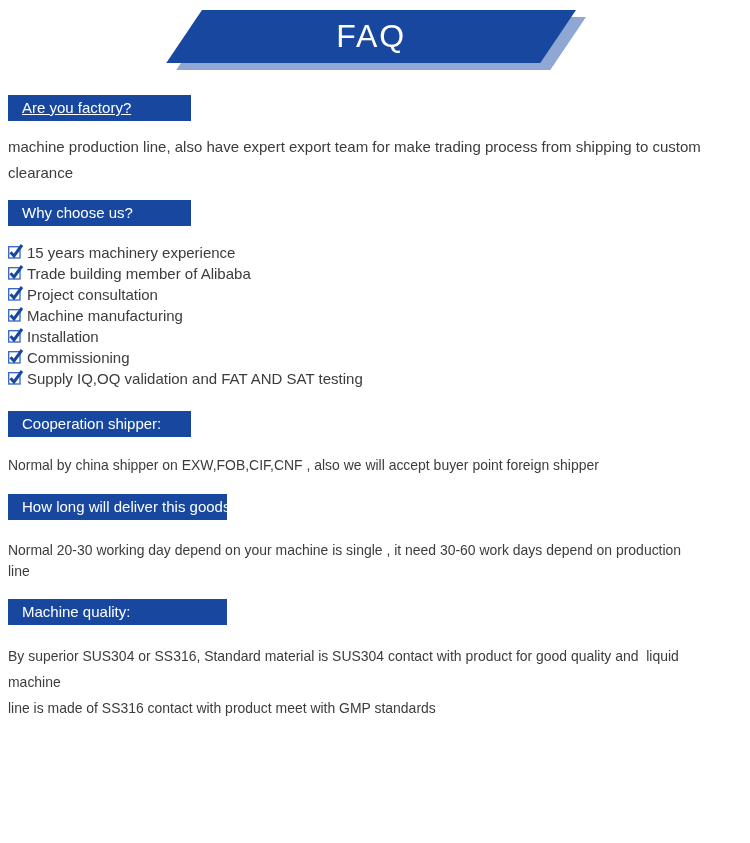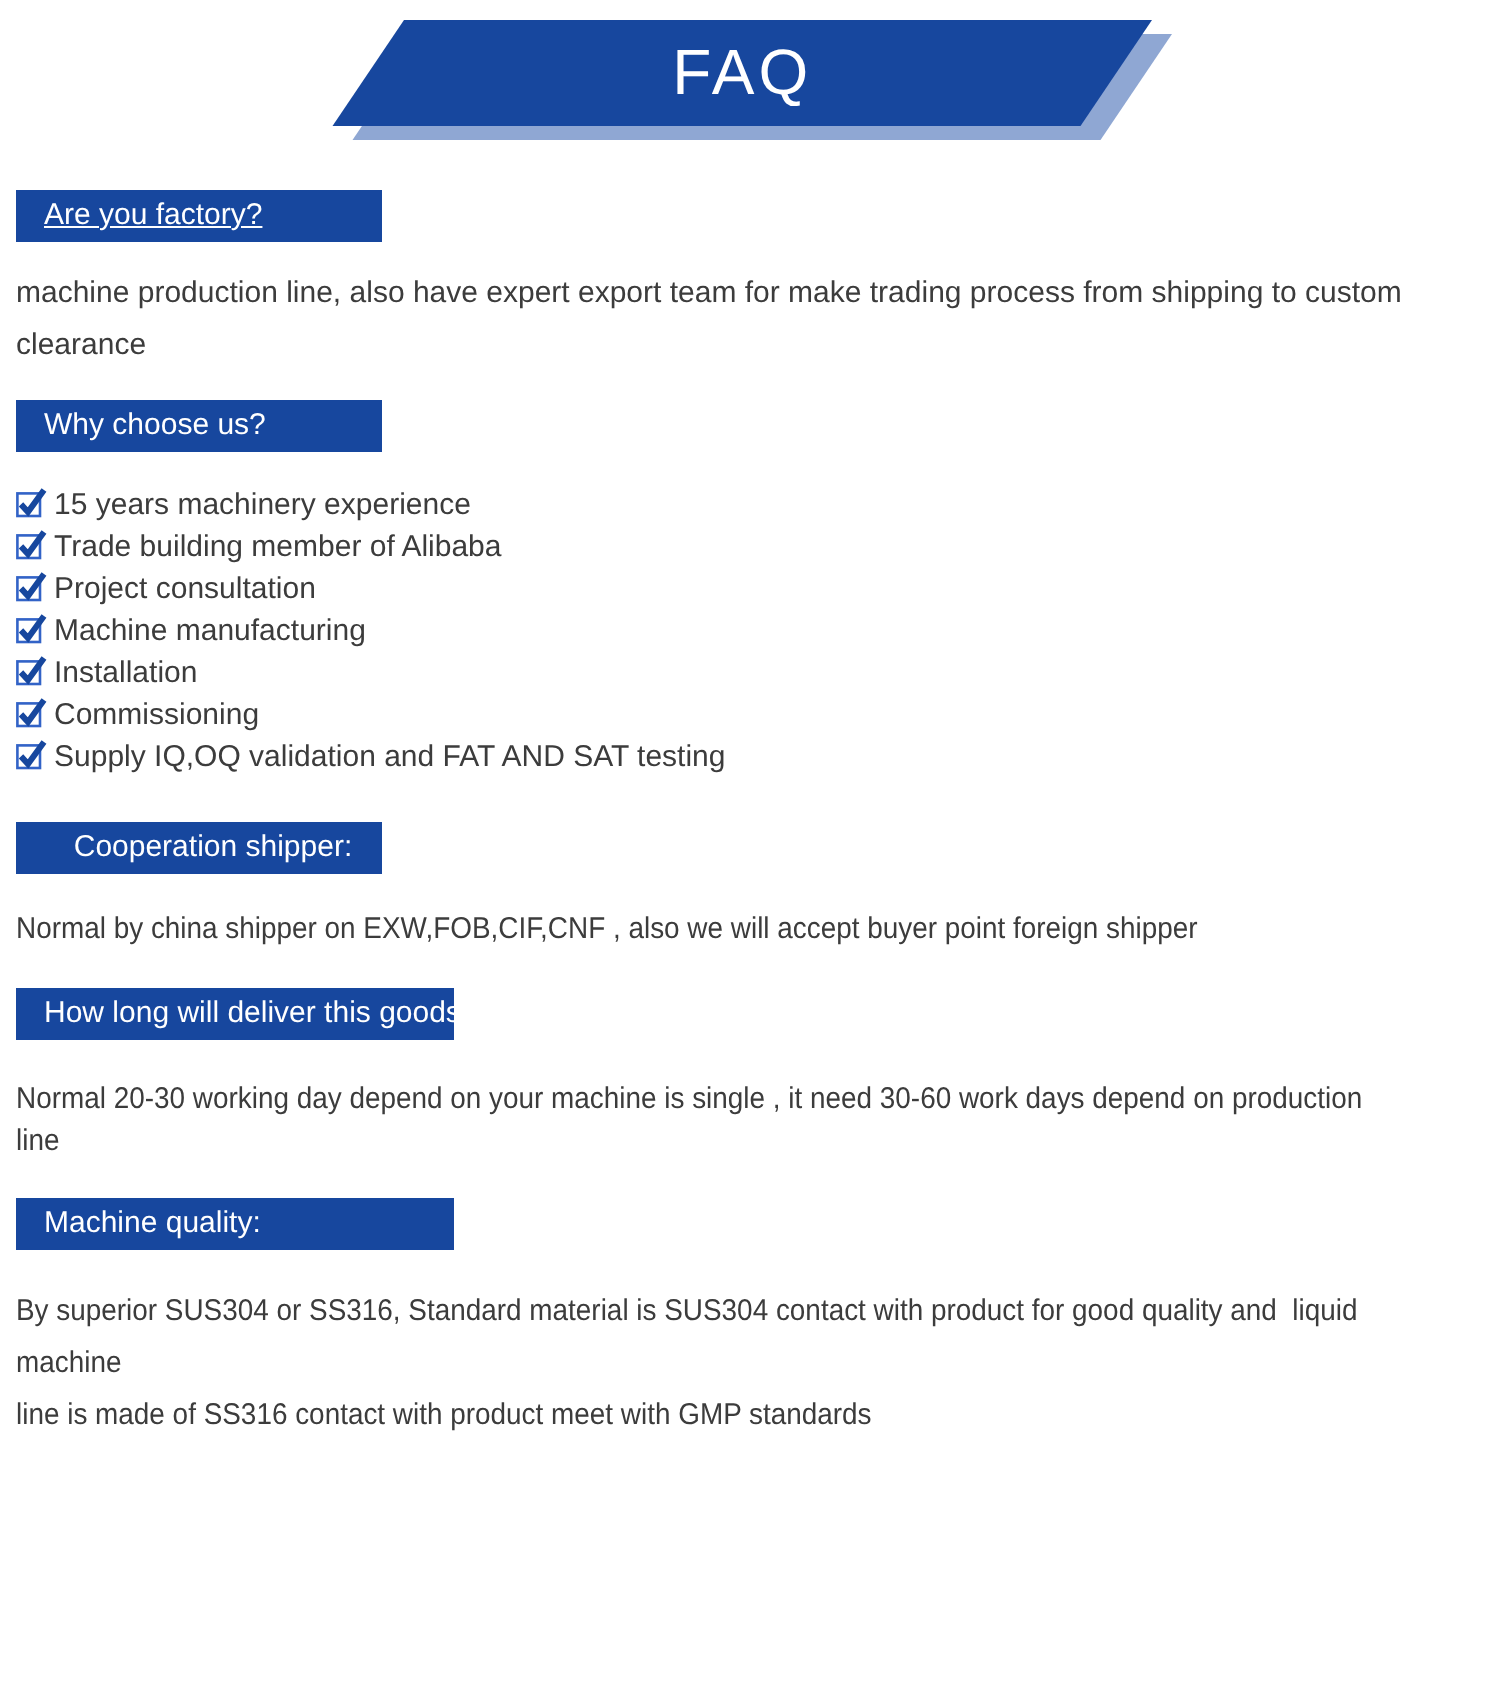--- a/index.html
+++ b/index.html
@@ -44,21 +44,21 @@
   .para-line{white-space:pre-wrap;}
   .single{line-height:21px;}
   .condensed{transform:scaleX(0.93);transform-origin:0 0;}
   
   .checklist{margin-left:8px;margin-top:18px;}
   .check-row{display:flex;align-items:flex-start;height:21px;font-size:15px;color:#3c3c3c;}
   .check-icon{width:16px;height:15px;margin-right:3px;flex:0 0 16px;}
   
   .mt13{margin-top:13px;} .mt14{margin-top:14px;} .mt15{margin-top:15px;text-decoration:underline;}
   .mt17{margin-top:17px;} .mt18{margin-top:18px;} .mt19{margin-top:19px;}
-  .mt20{margin-top:20px;text-align:center;}
+  .mt20{margin-top:20px;}
 </style>
 </head>
 <body>
 
 <div class="page">
 
   <div class="banner-area">
     <div class="banner-shadow"></div>
     <div class="banner">
       <span class="banner-title">FAQ</span>

